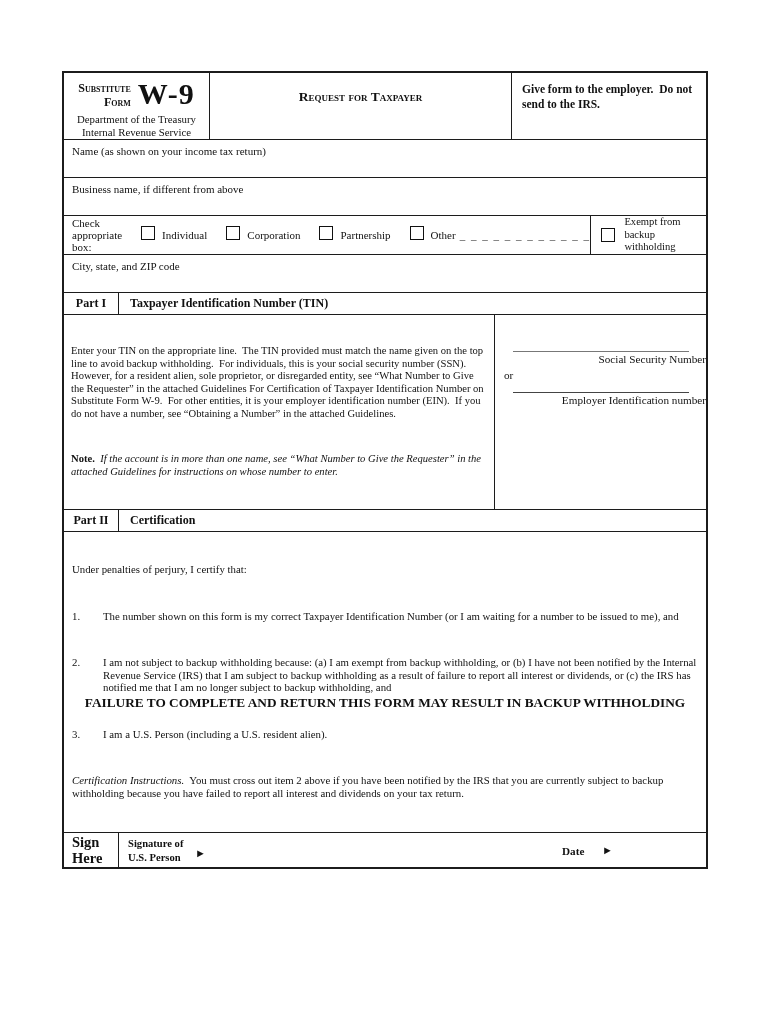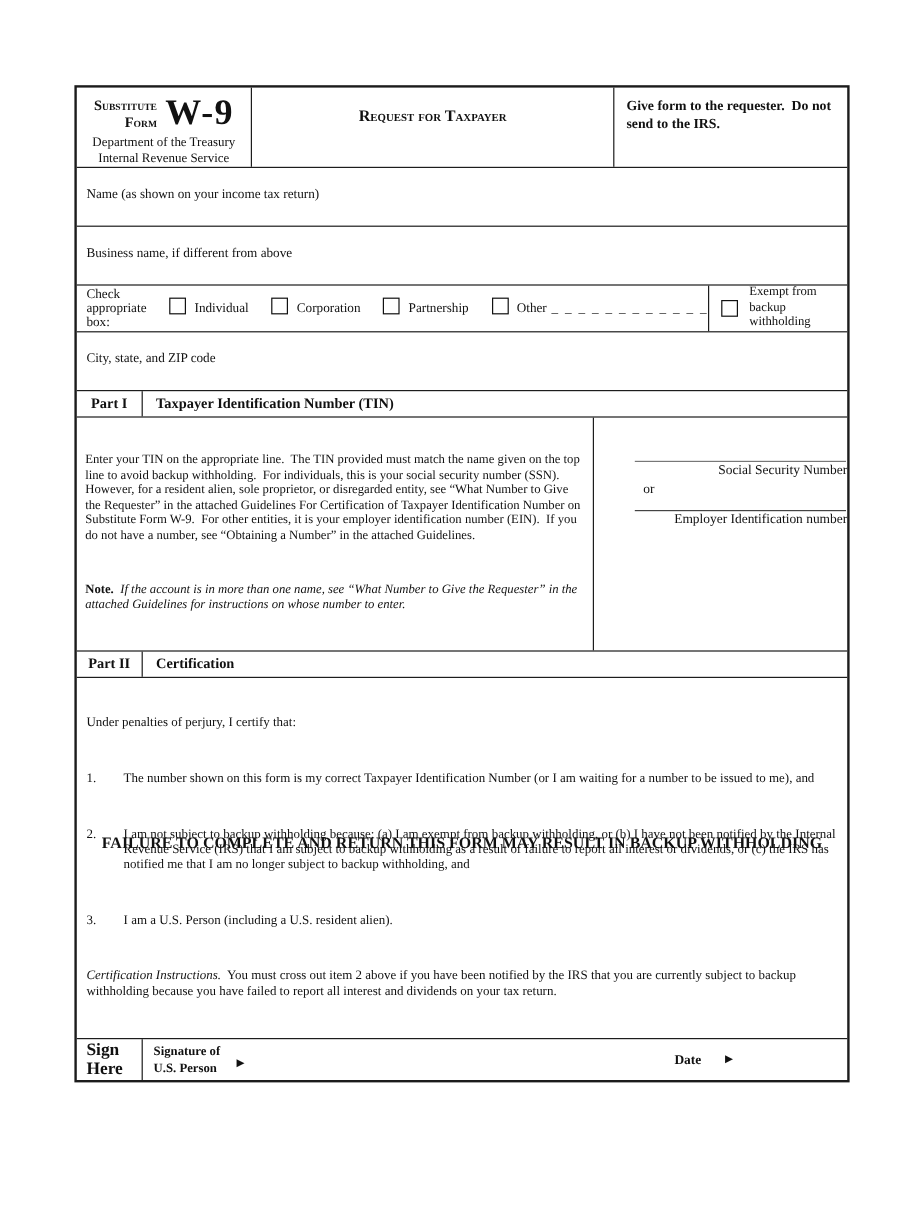--- a/index.html
+++ b/index.html
@@ -21,21 +21,21 @@
   .hc1 { width:146px; border-right:1.5px solid #1c1c1c; padding-top:7px; }
   .sf-wrap { display:flex; justify-content:center; align-items:flex-start; gap:7px; }
   .sf-lines { text-align:right; font-weight:bold; font-variant:small-caps; font-size:12px; line-height:1.15; padding-top:2px; }
   .w9-big { font-size:30px; font-weight:bold; line-height:0.95; letter-spacing:1px; }
   .agency { text-align:center; font-size:10.8px; line-height:1.2; margin-top:3px; }
   .hc2 { flex:1; border-right:1.5px solid #1c1c1c; text-align:center; padding-top:15px;
          font-weight:bold; font-variant:small-caps; font-size:13.5px; line-height:1.35; }
   .hc3 { width:194px; padding:9px 10px 0 10px; font-weight:bold; font-size:11.5px; line-height:1.3; white-space:pre-wrap; }
 
   
-  .row-field { min-height:38px;margin-top:11px; }
+  .row-field { min-height:38px; }
   .field-label { font-size:11px; padding:5px 0 0 8px; }
 
   
   .row-check { min-height:36px; }
   .check-main { flex:1; display:flex; align-items:center; padding-left:8px; font-size:11px; }
   .cb { width:14px; height:14px; border:1.6px solid #111; flex:none; display:inline-block;
         position:relative; top:-2px; background:#fff; }
   .cb-item { display:flex; align-items:center; }
   .cb-item .cb { margin:0 7px 0 19px; }
   .other-blank { letter-spacing:1.5px; white-space:nowrap; margin-left:4px; font-size:11px; }
@@ -43,21 +43,21 @@
   .exempt-cell .cb { margin-right:9px; top:0; }
   .exempt-label { font-size:10.6px; line-height:1.2; }
 
   
   .row-parthead { min-height:22px; display:flex; align-items:stretch; }
   .plabel { width:55px; border-right:1.5px solid #1c1c1c; font-weight:bold; font-size:12px;
             display:flex; align-items:center; justify-content:center; }
   .ptitle { font-weight:bold; font-size:12px; display:flex; align-items:center; padding-left:11px; }
 
   
-  .row-p1 { min-height:134px;gap:32px; }
+  .row-p1 { min-height:134px; }
   .p1left { width:431px; border-right:1.5px solid #1c1c1c; padding:5px 7px 6px 7px;
             font-size:10.6px; line-height:1.18; white-space:pre-wrap; }
   .p1note { margin-top:8px; }
   .p1right { flex:1; font-size:11.2px; }
   .tin-line { width:176px; margin:36px auto 0 auto; border-top:1.5px solid #777; }
   .tin-line2 { width:176px; margin:11px auto 0 auto; border-top:1.5px solid #444; }
   .tin-label { text-align:right; margin-top:1px; }
   .or-label { margin:4px 0 0 9px; }
 
   
@@ -99,21 +99,21 @@
           <div class="w9-big">W-9</div>
         </div>
         <div class="agency">
           <div>Department of the Treasury</div>
           <div>Internal Revenue Service</div>
         </div>
       </div>
       <div class="hc2">
         <div>Request for Taxpayer</div>
       </div>
-      <div class="hc3">Give form to the requester.  Do not send to the IRS.</div>
+      <div class="hc3">Give form to the employer.  Do not send to the IRS.</div>
     </div>
 
     <div class="row row-field">
       <div class="field-label">Name (as shown on your income tax return)</div>
     </div>
 
     <div class="row row-field">
       <div class="field-label">Business name, if different from above</div>
     </div>
 

